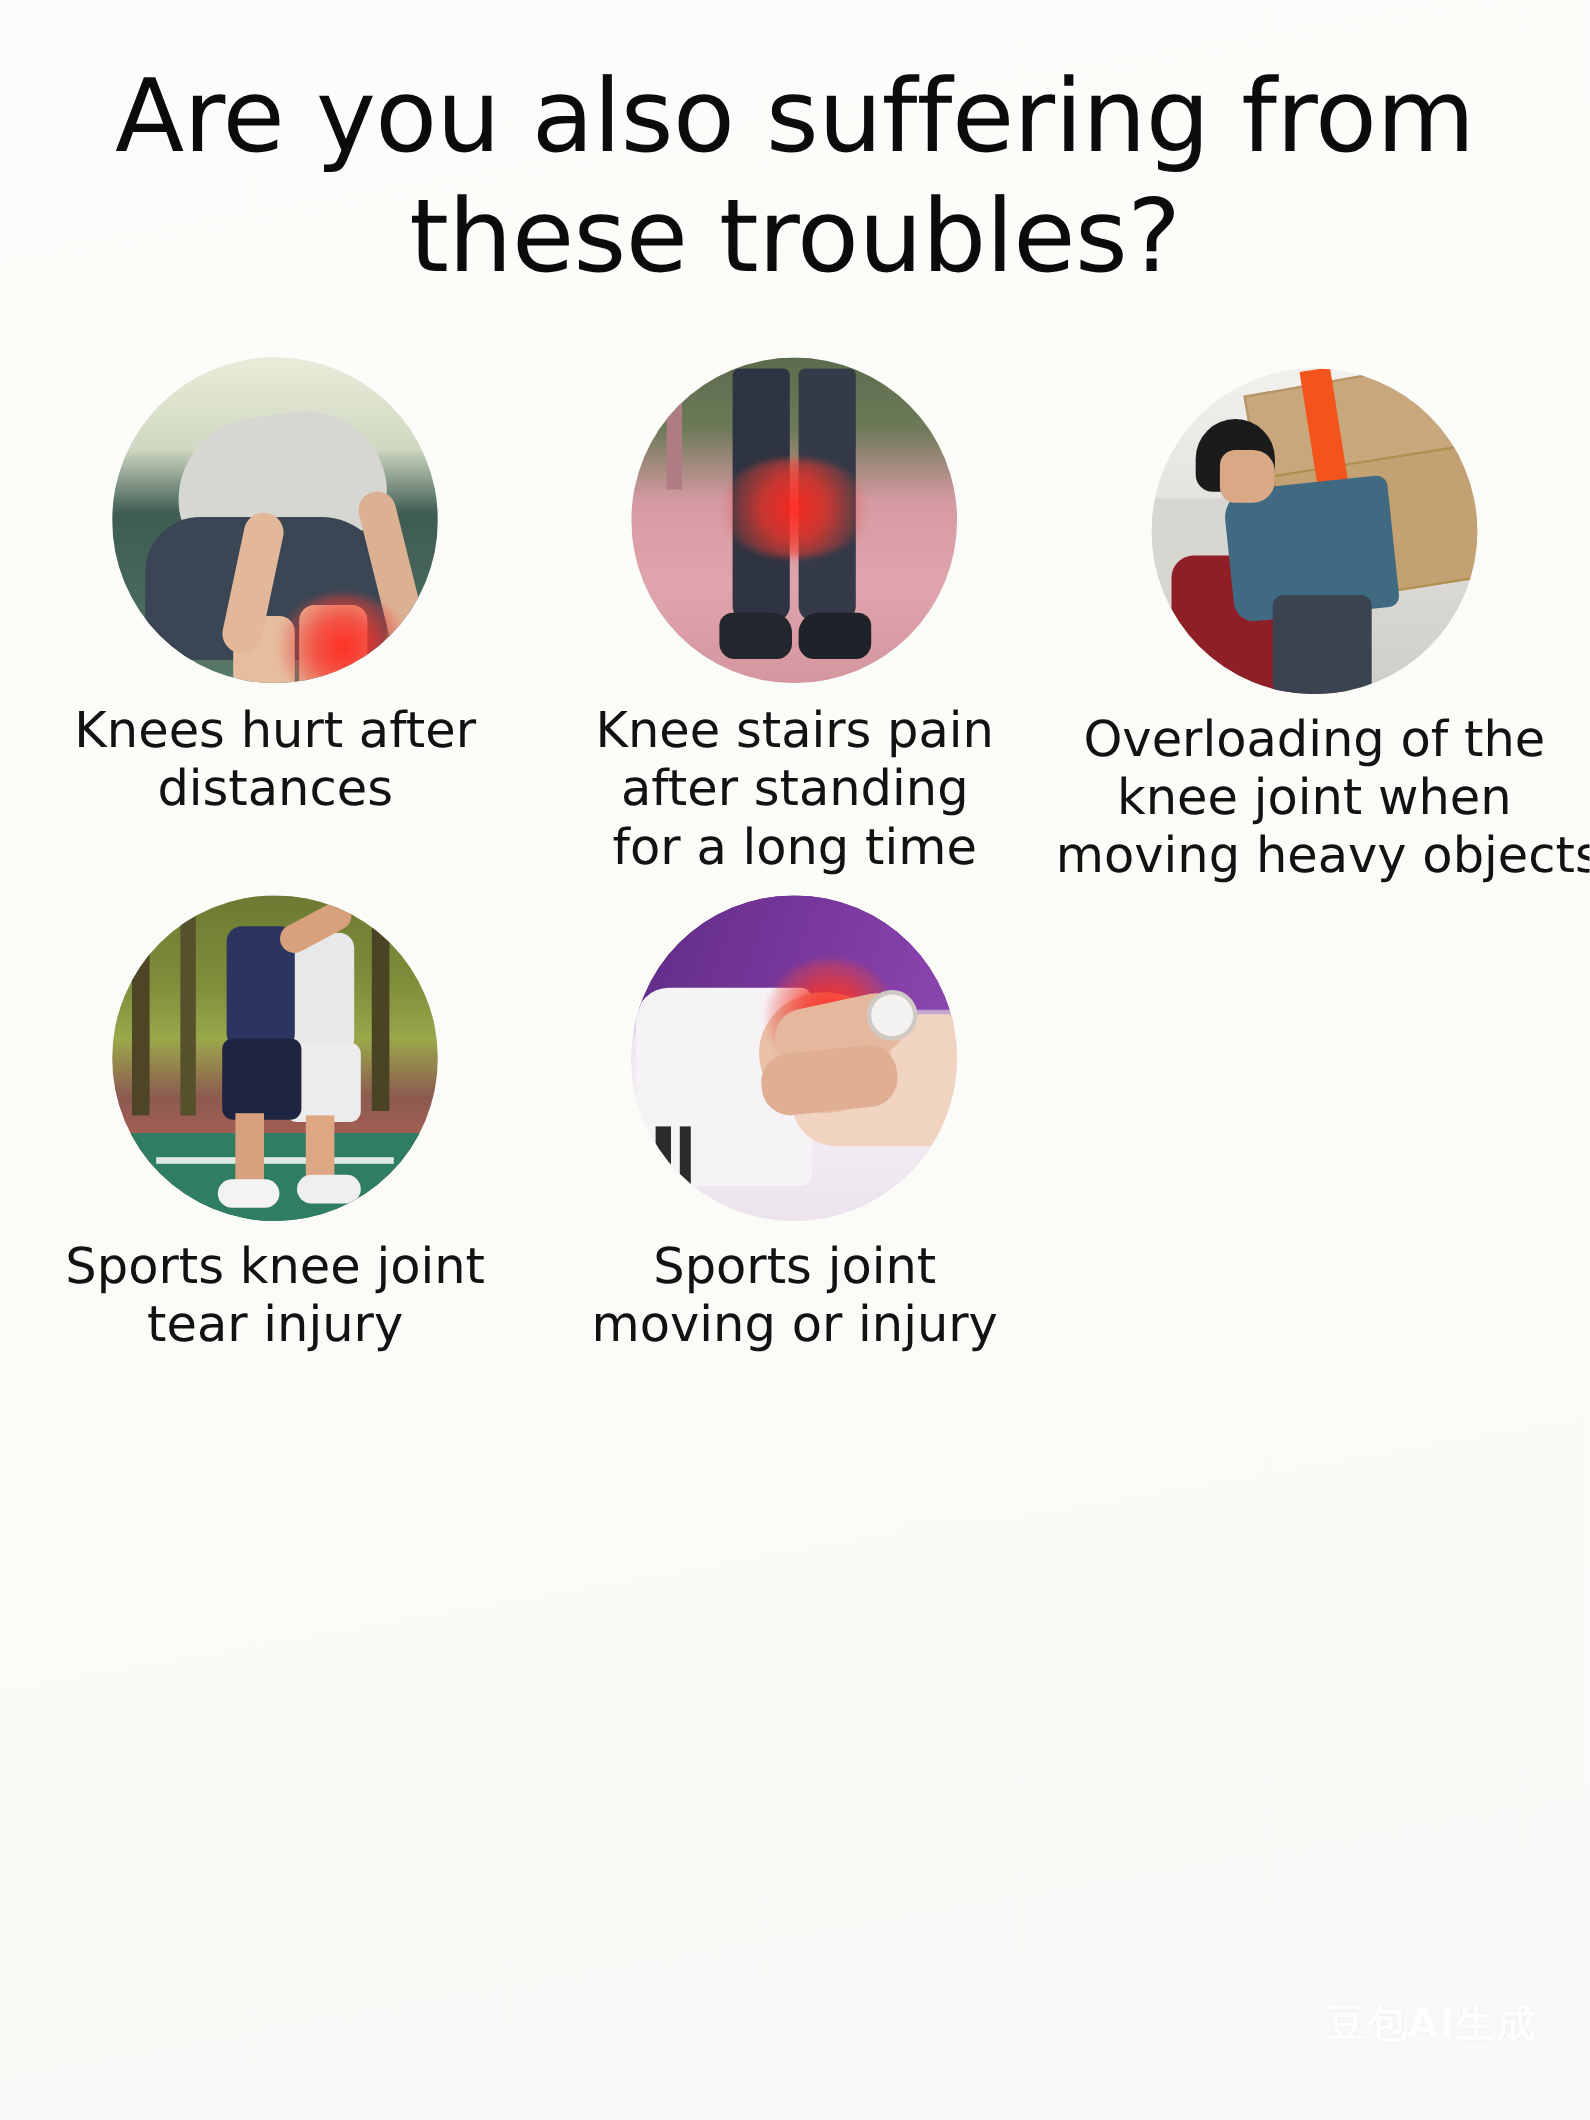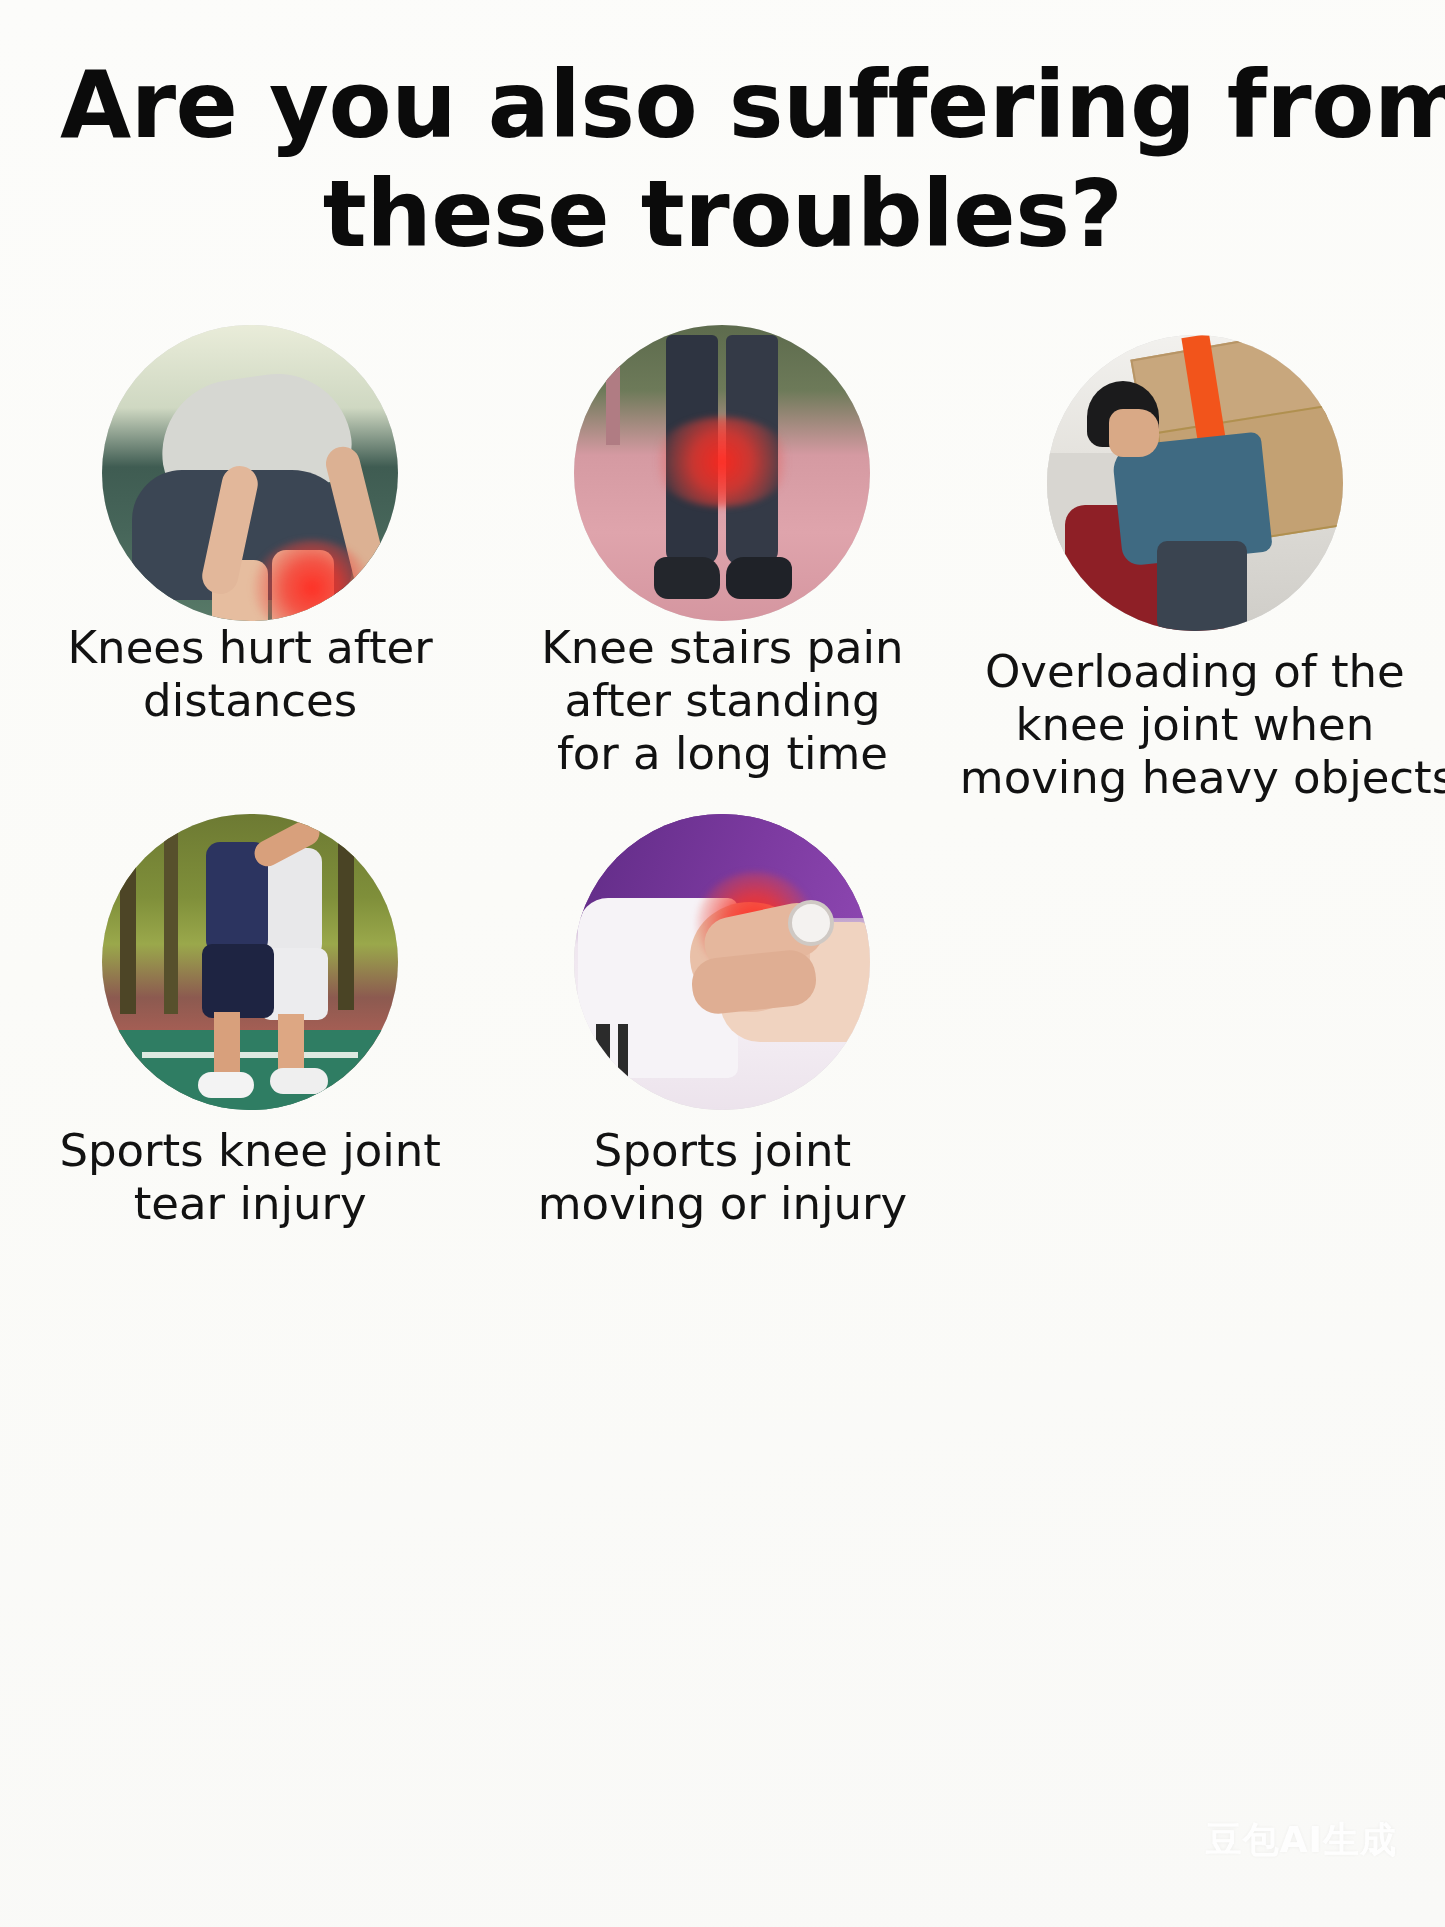--- a/index.html
+++ b/index.html
@@ -25,21 +25,21 @@
   
   .heading {
     padding: 52px 60px 0 60px;
     text-align: center;
   }
   .heading-line {
     font-family: "DejaVu Sans", sans-serif;
     font-size: 92px;
     line-height: 1.18;
     color: #0b0b0b;
-    font-weight: 700;
+    font-weight: 400;
     letter-spacing: -0.5px;
     white-space: nowrap;
   }
 
   
   .grid {
     margin-top: 56px;
     display: grid;
     grid-template-columns: repeat(3, 1fr);
     row-gap: 0px;
@@ -58,20 +58,21 @@
     overflow: hidden;
     position: relative;
     background: #d9d9d9;
     flex: none;
   }
   .thumb .scene {
     position: absolute;
     inset: 0;
   }
   .caption {
+    margin-top: 16px;
     text-align: center;
     font-size: 45px;
     line-height: 1.18;
     color: #121212;
     font-weight: 400;
     max-width: 470px;
   }
   .cap-line { display: block; white-space: pre; }
 
   .row2 .thumb { margin-top: 10px; }

